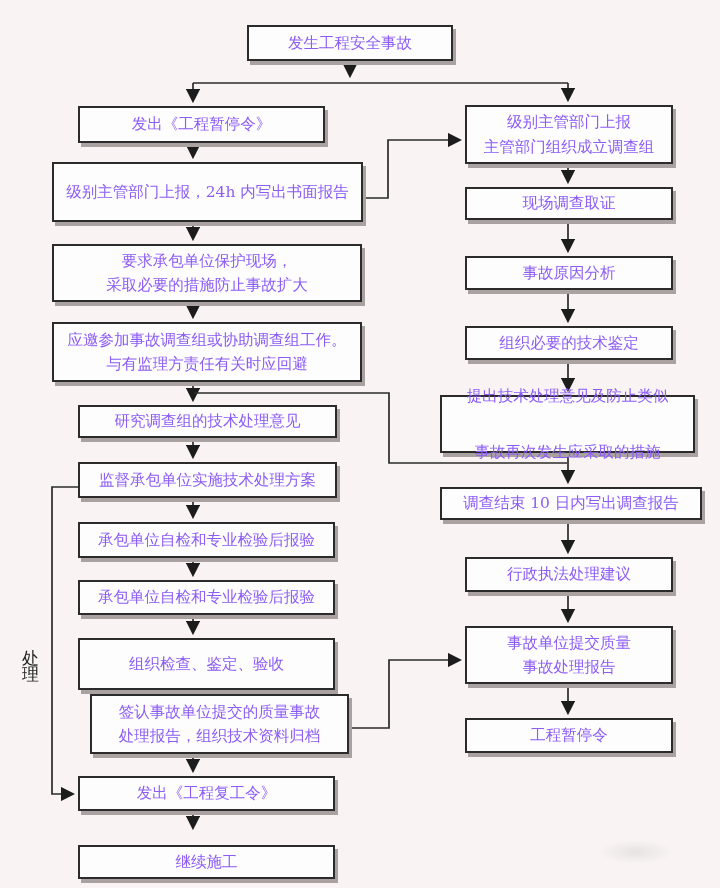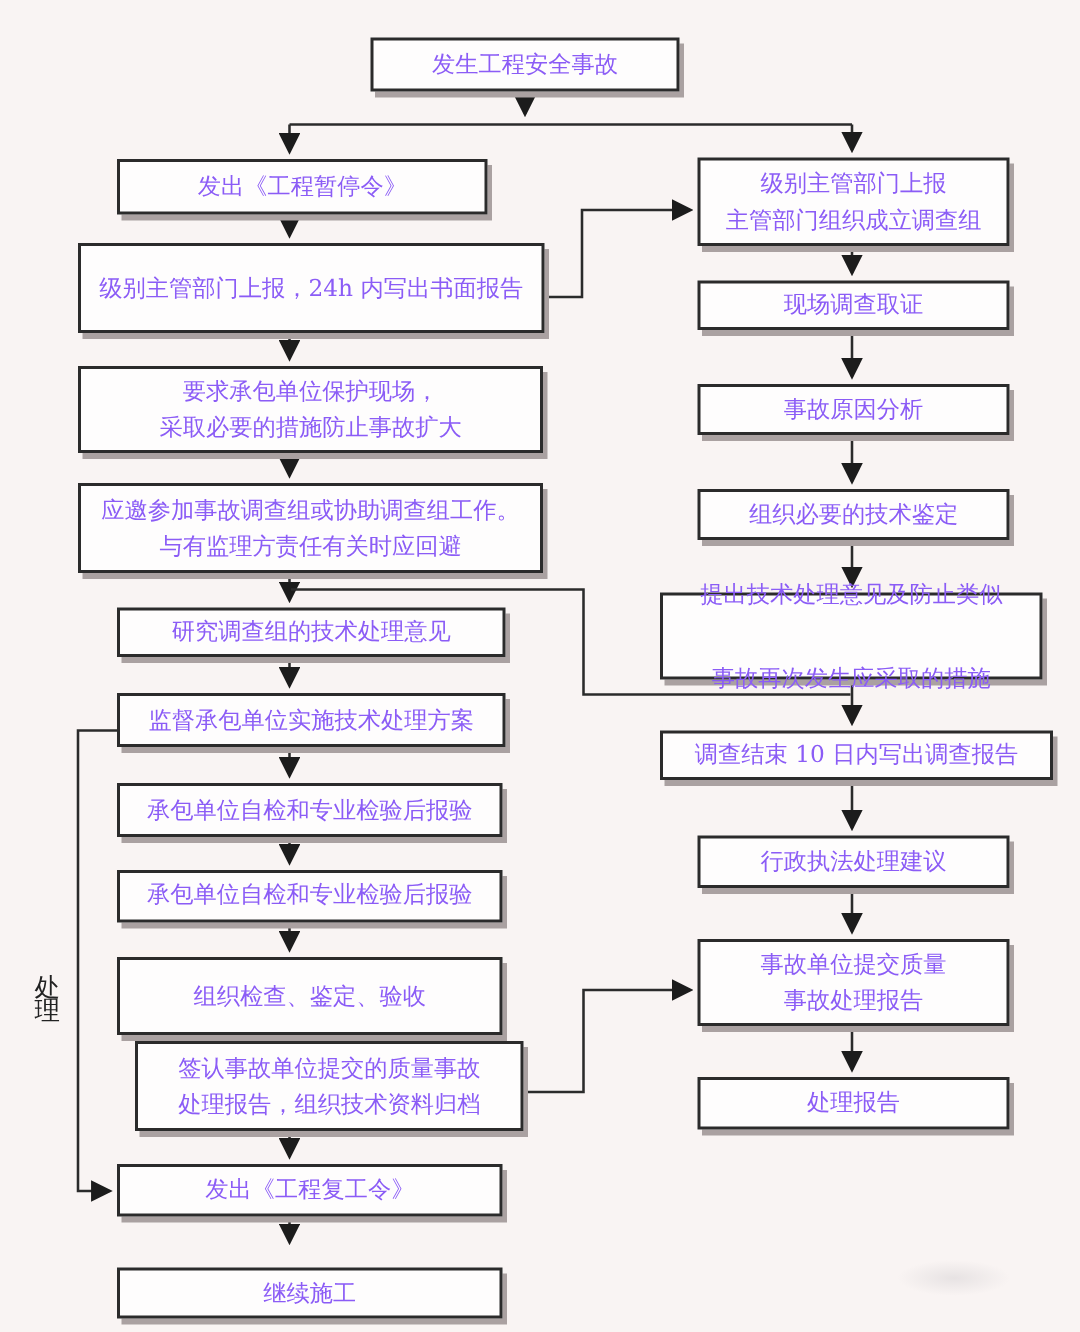--- a/index.html
+++ b/index.html
@@ -186,20 +186,20 @@
   <div class="box" style="left:465px;top:557px;width:208px;height:35px;">
     <span>行政执法处理建议</span>
   </div>
 
   <div class="box" style="left:465px;top:626px;width:208px;height:58px;">
     <span>事故单位提交质量</span>
     <span>事故处理报告</span>
   </div>
 
   <div class="box" style="left:465px;top:718px;width:208px;height:35px;">
-    <span>处理报告</span>
+    <span>工程暂停令</span>
   </div>
 
   <div class="side-label">处理</div>
 
   <div class="watermark"></div>
 
 </div>
 
 </body></html>

